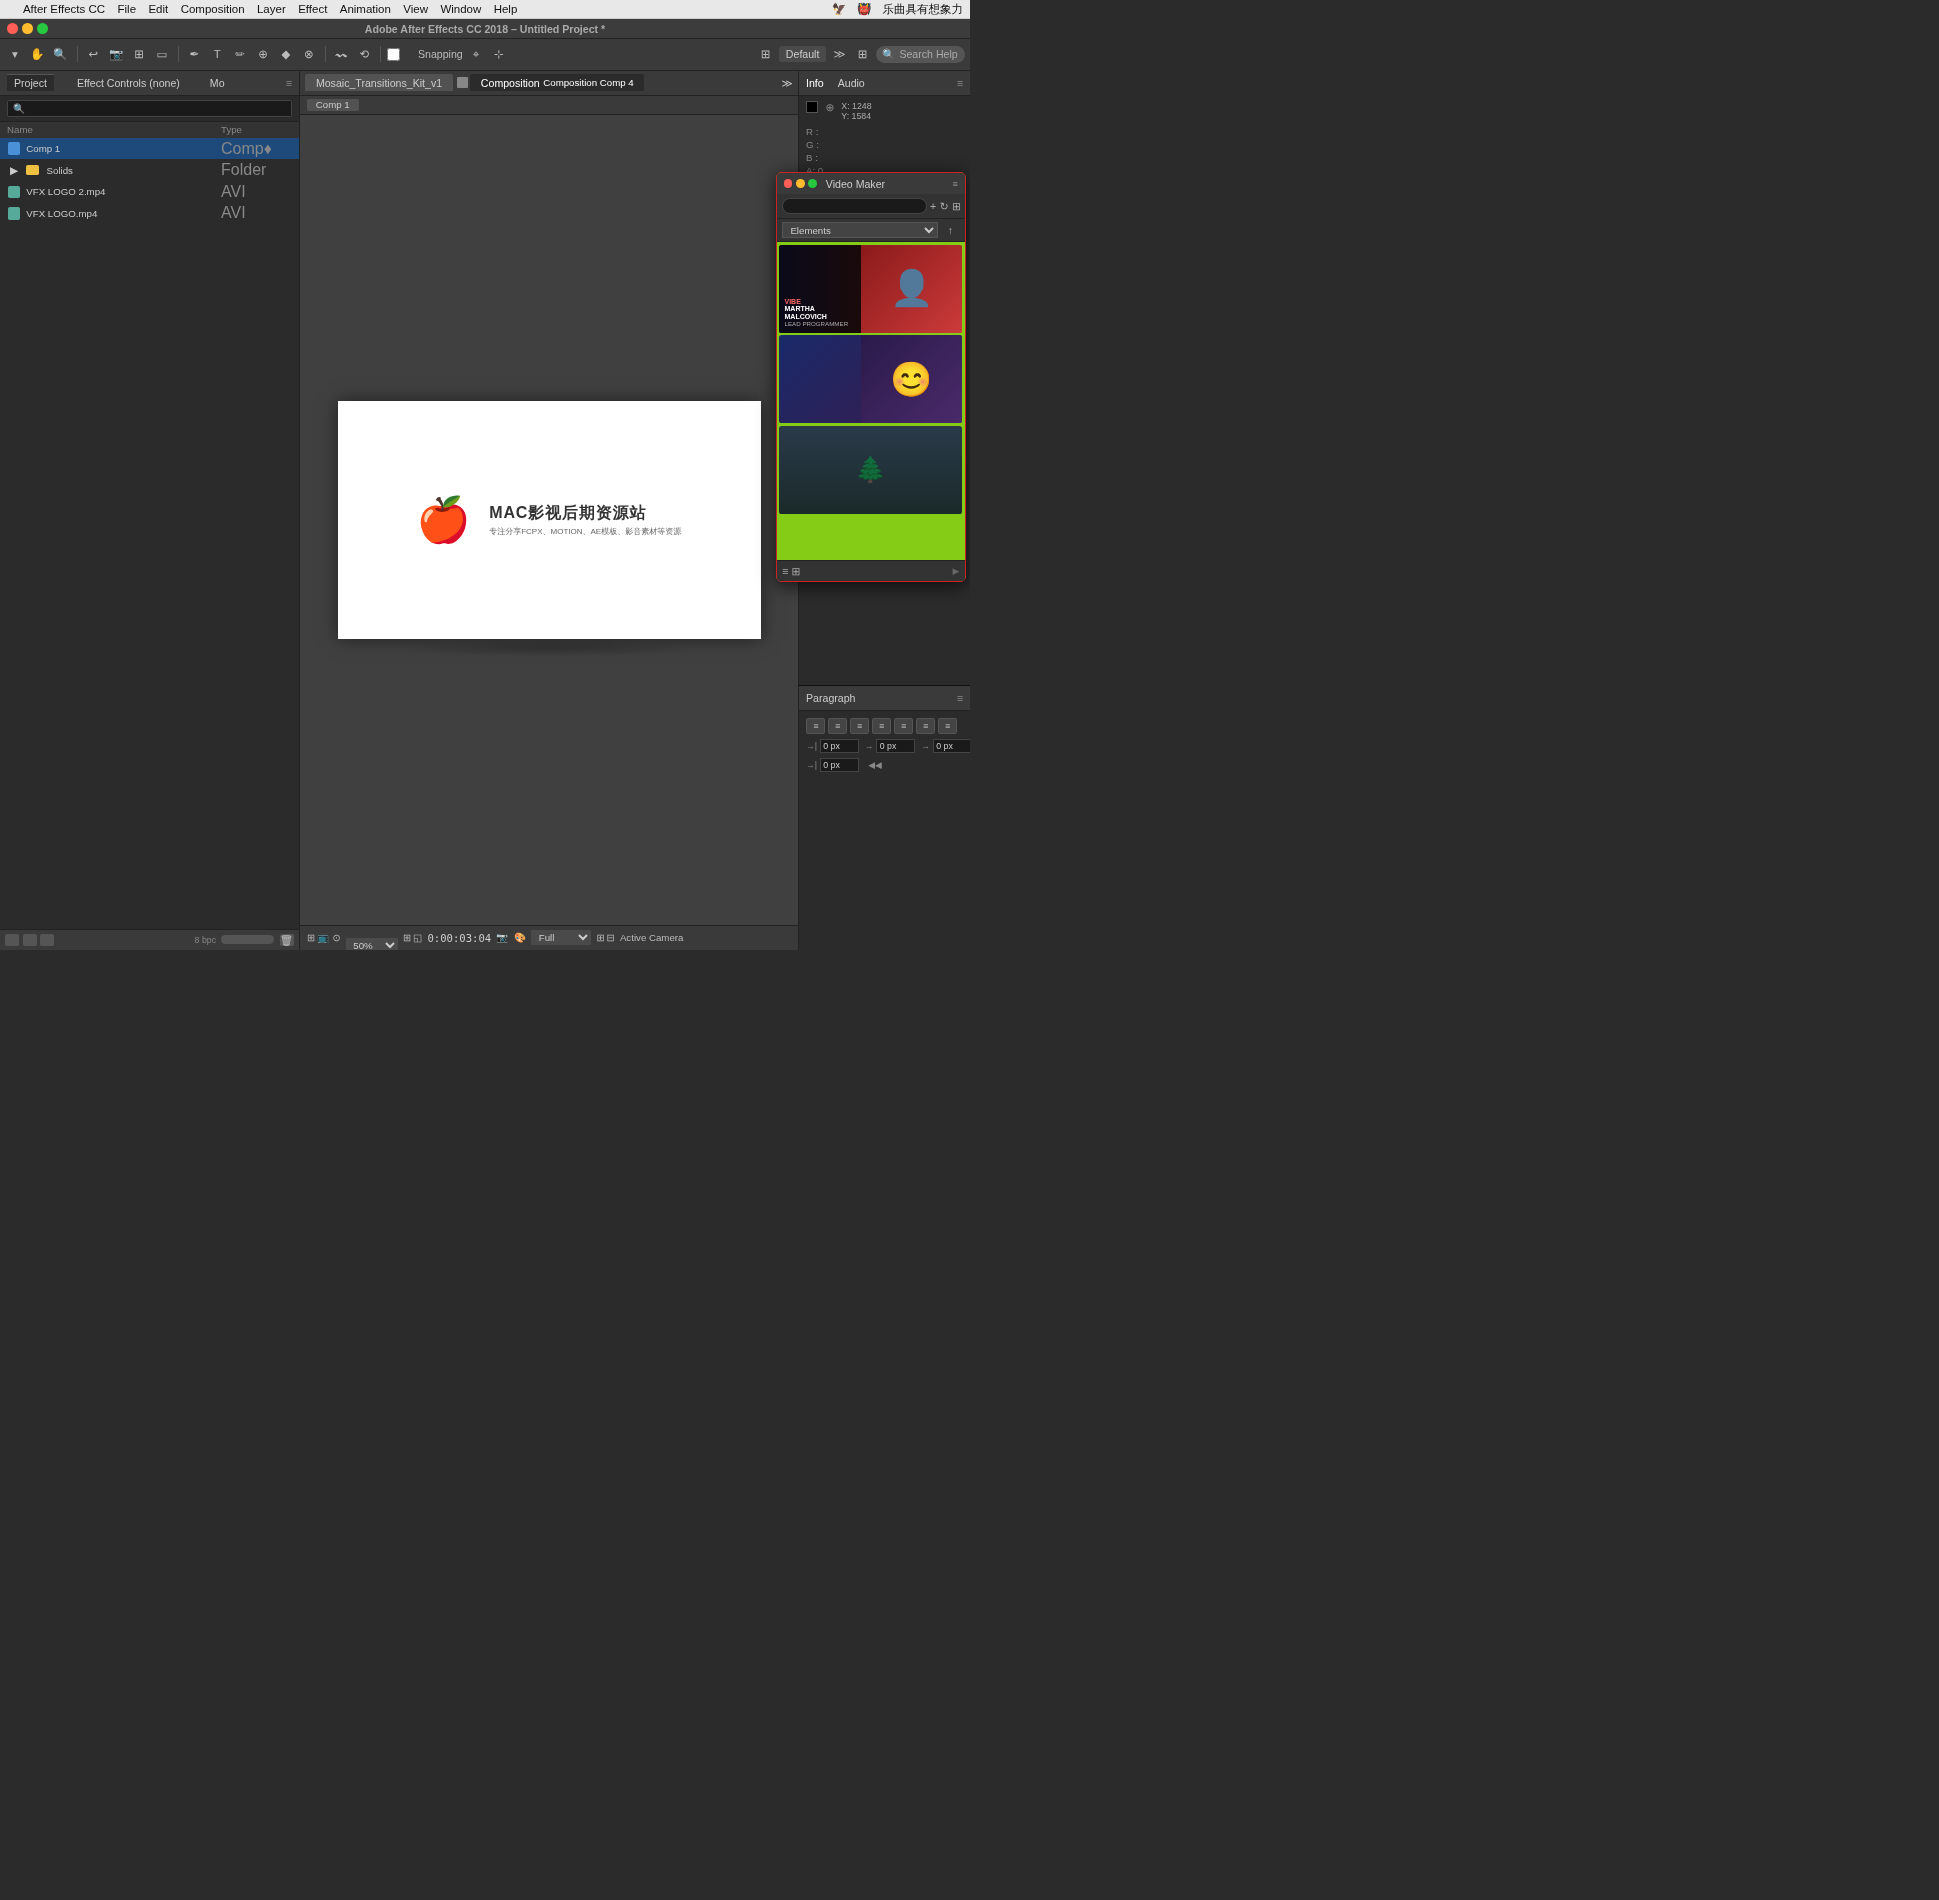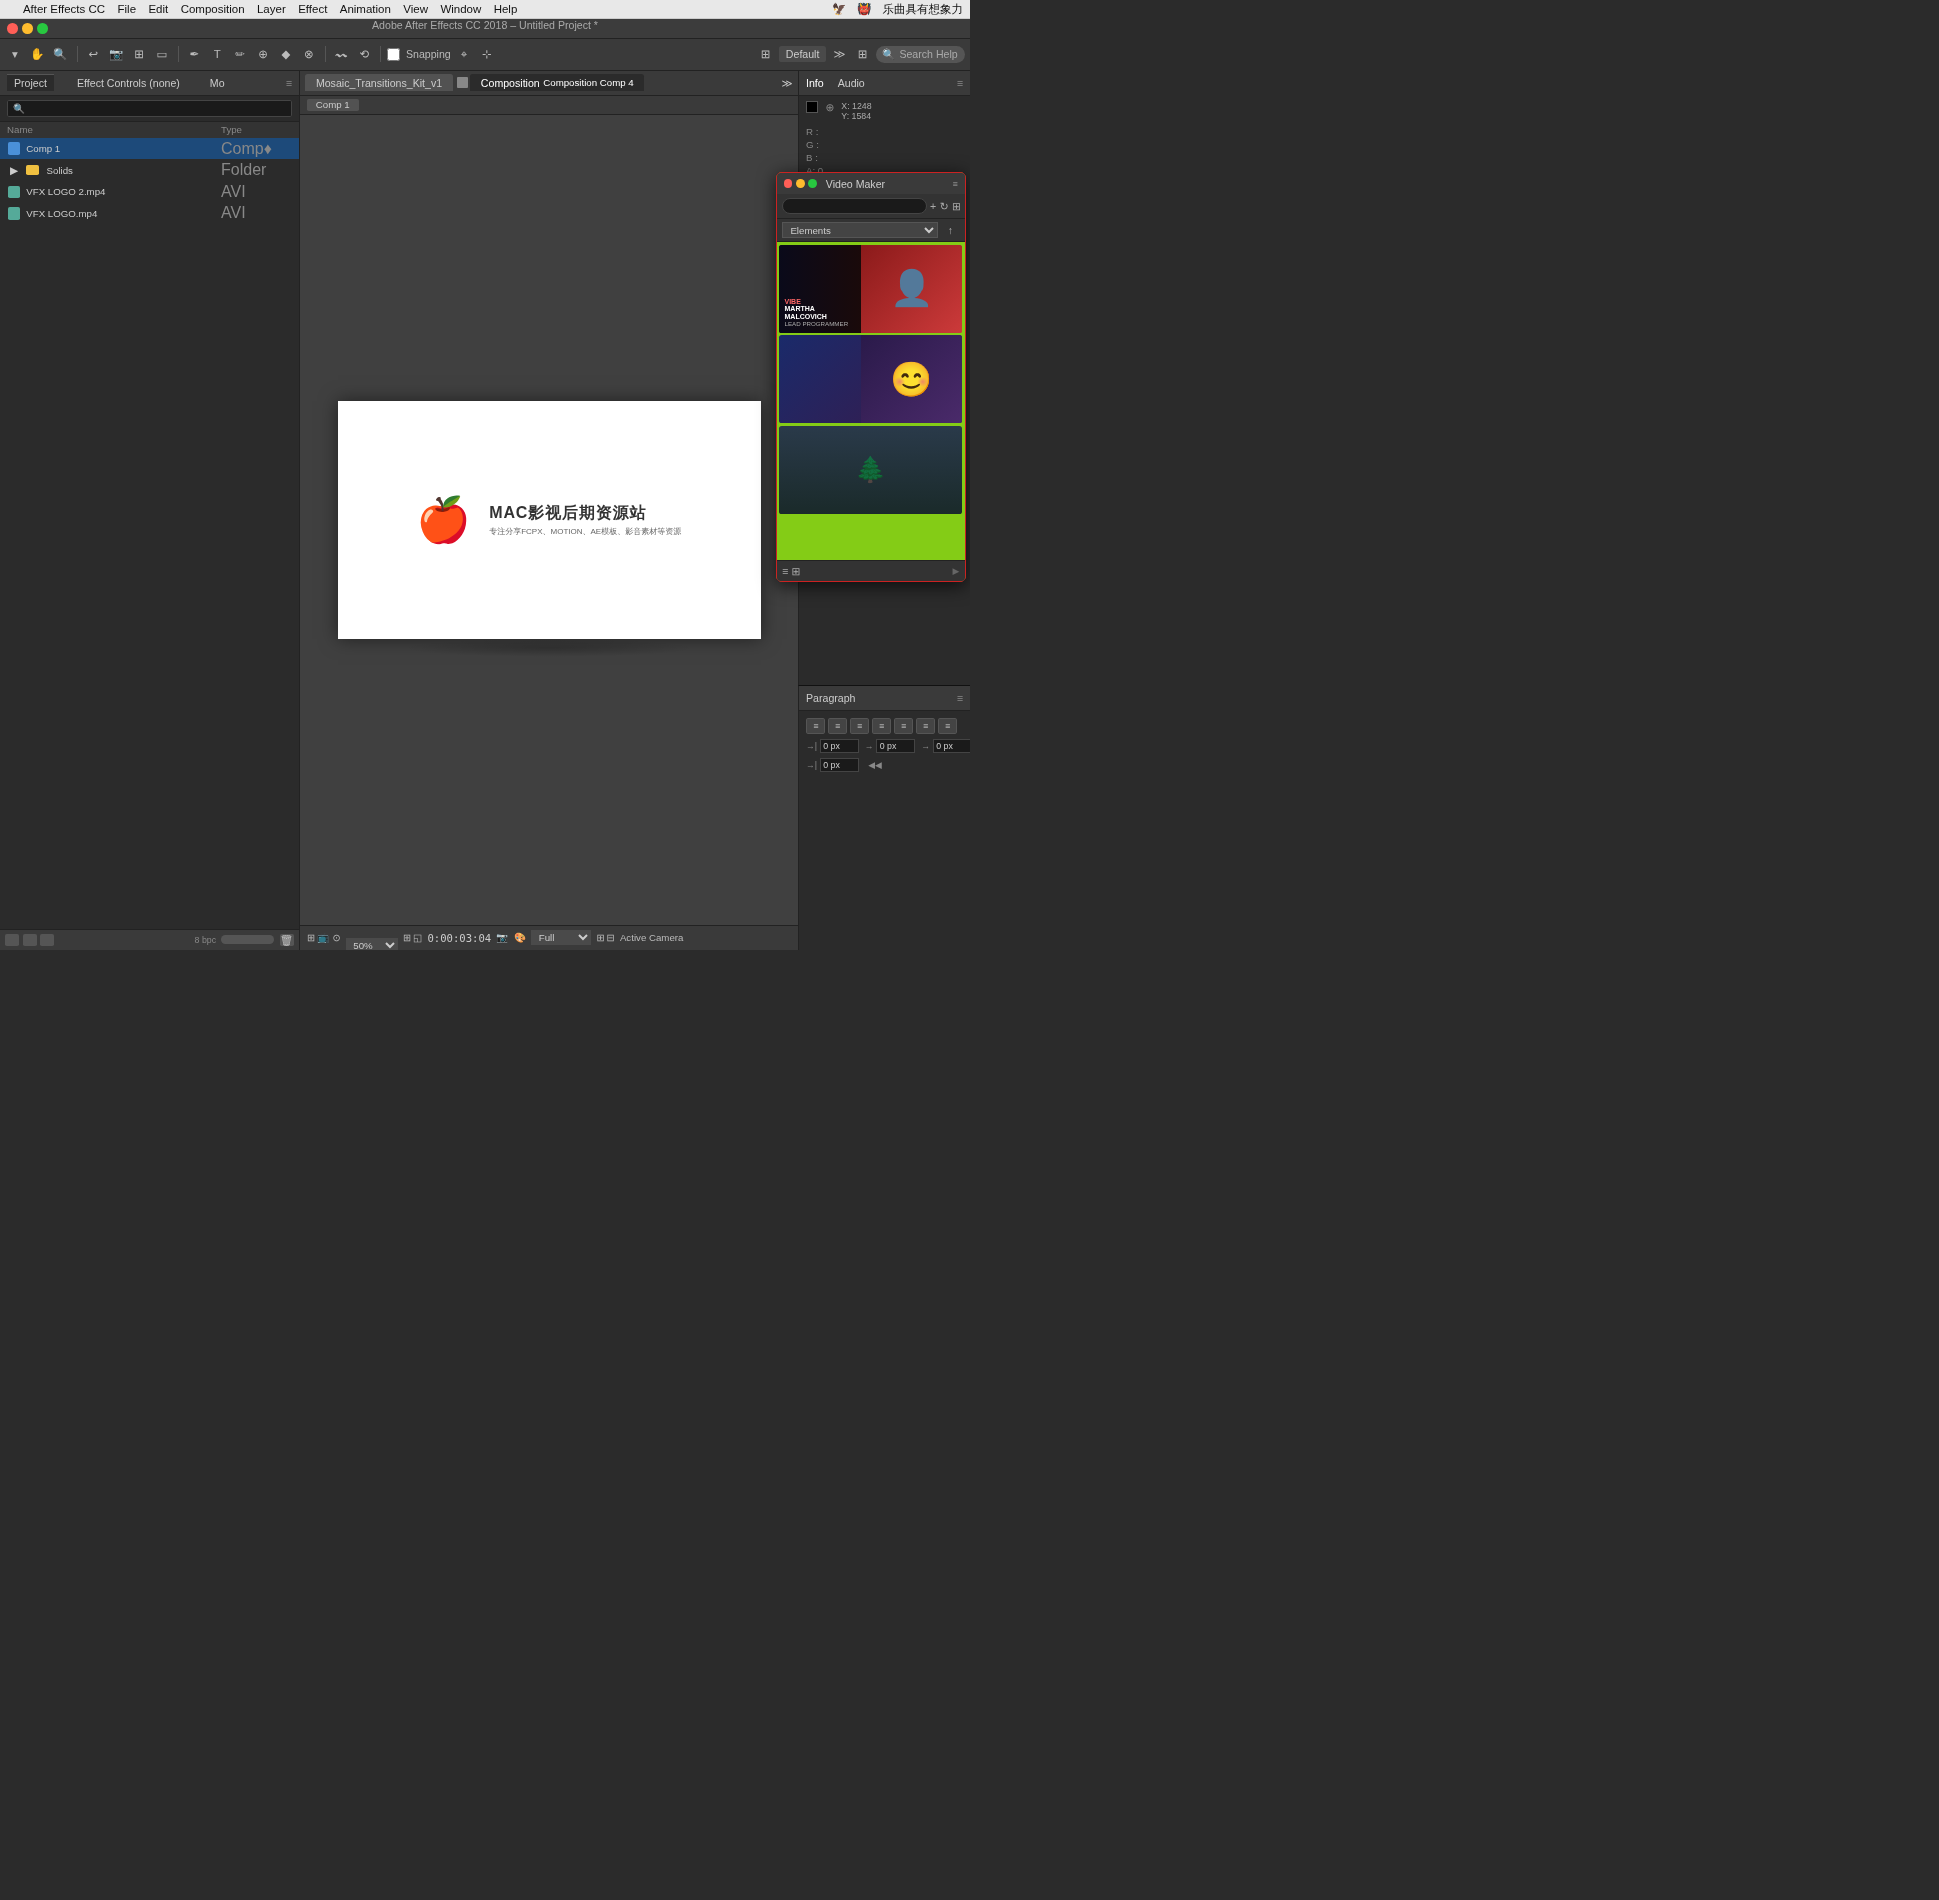--- a/index.html
+++ b/index.html
@@ -28,24 +28,26 @@
     }
     .menubar-item { cursor: pointer; white-space: nowrap; }
     .menubar-apple { font-size: 13.2px; margin-right: 3.5px; }
     .menubar-right { margin-left: auto; display: flex; align-items: center; gap: 10.6px; font-size: 11.5px; }
 
     
     .titlebar {
       height: 19.4px;
       background: #3c3c3c;
       display: flex;
+      align-items: center;
       justify-content: center;
       font-size: 10.6px;
       color: #aaa;
       border-bottom: 0.9px solid #222;
+      font-weight: bold;
     }
     .titlebar-dots {
       position: absolute;
       left: 7px;
       display: flex;
       gap: 4.4px;
       top: 23px;
     }
     .dot {
       width: 10.6px; height: 10.6px;
@@ -70,21 +72,21 @@
       width: 19.4px; height: 19.4px;
       display: flex; align-items: center; justify-content: center;
       cursor: pointer;
       color: #bbb;
       font-size: 11.5px;
       border-radius: 1.8px;
     }
     .toolbar-sep { width: 0.9px; height: 16px; background: #555; margin: 0 2.6px; }
     .toolbar-spacer { flex: 1; }
     .snapping-area {
-      display: flex; align-items: flex-start; gap: 6px;
+      display: flex; align-items: flex-start; gap: 18px;
       color: #bbb; font-size: 10.6px;
     }
     .workspace-label {
       background: #4a4a4a;
       padding: 1.8px 7px;
       border-radius: 2.6px;
       color: #ccc;
       font-size: 10.6px;
     }
     .search-box {

